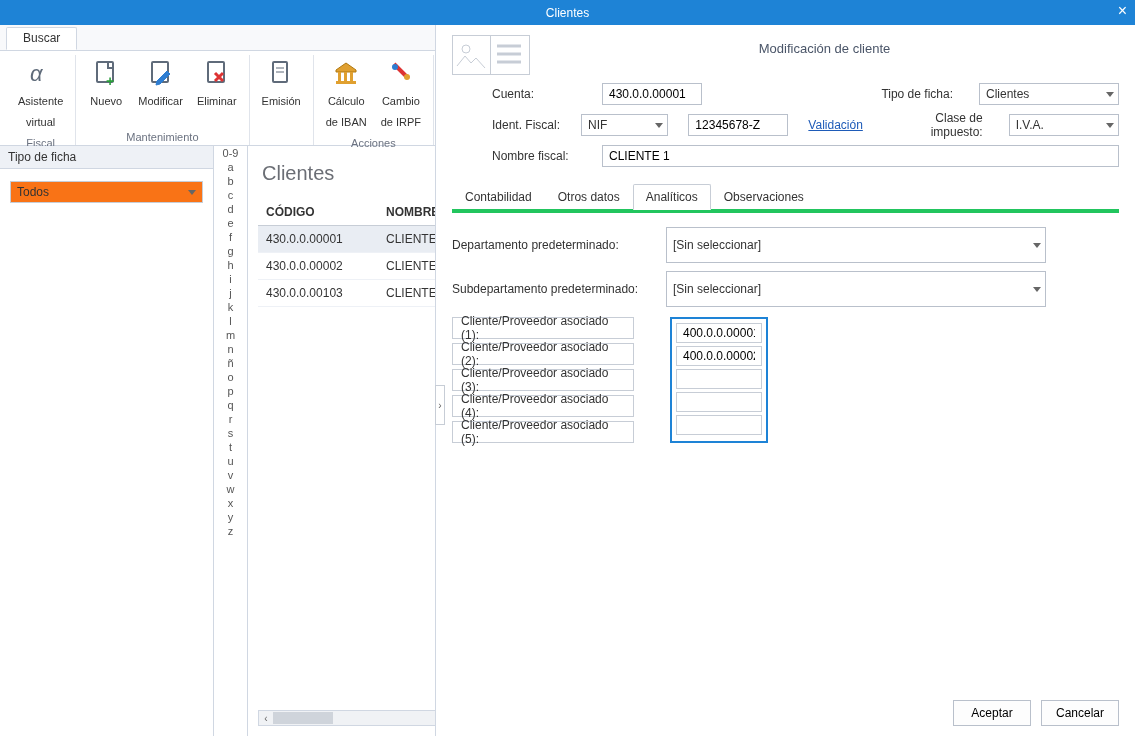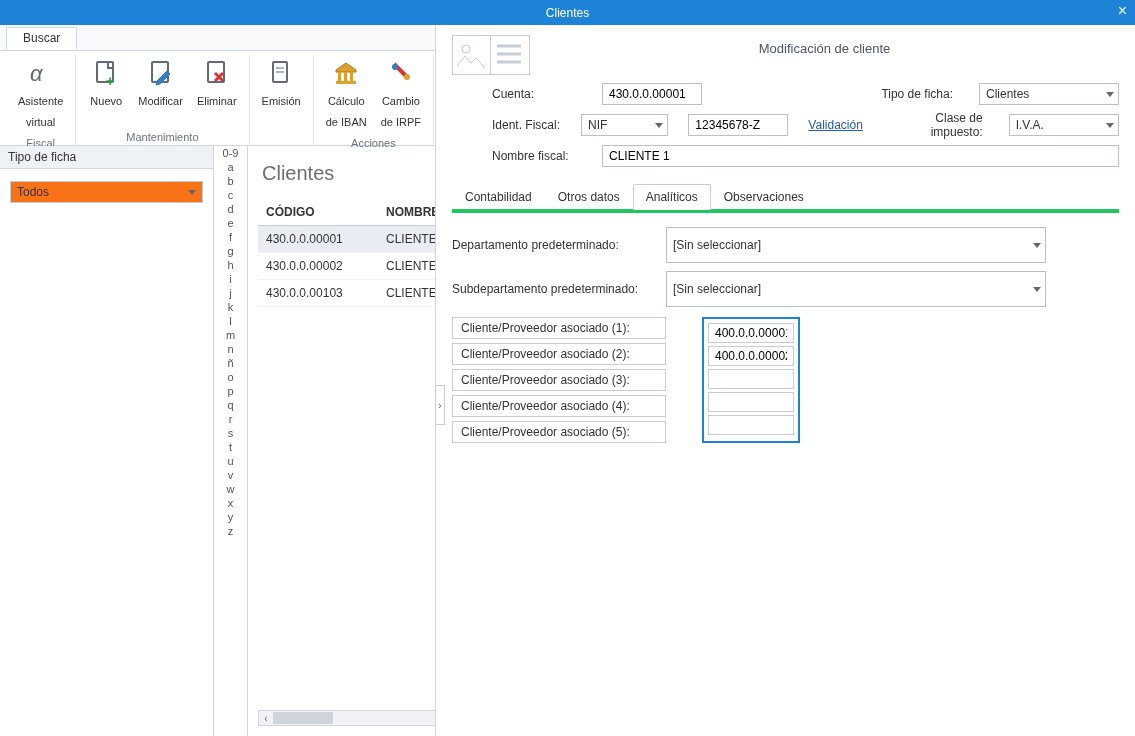--- a/index.html
+++ b/index.html
@@ -46,21 +46,21 @@
   .link { color:#1e5bb8; text-decoration:underline; cursor:pointer; font-size:12px;}
   .tabs2 { display:flex; border-bottom:4px solid #22c55e; margin:10px 16px 0 16px;}
   .tab2 { padding:5px 12px; border:1px solid transparent; font-size:12px; cursor:pointer; color:#333; position:relative; top:1px;}
   .tab2.active { border:1px solid #c7cdd6; border-bottom:1px solid #fff; background:#fff; border-radius:2px 2px 0 0;}
   .tabbody { border:0; padding:14px 16px; flex:1;}
   .selrow { display:flex; align-items:center; margin-bottom:8px;}
   .selrow .lbl { width:214px; }
   .selcombo { flex:1; max-width:380px; height:36px; border:1px solid #b9c0cb; display:flex; align-items:center; justify-content:space-between; padding:0 4px 0 6px;}
   .asocgroup { display:flex; margin-top:10px; gap:36px;}
   .asoclabels { display:flex; flex-direction:column; gap:4px;}
-  .asoclabel { width:214px; height:22px; border:1px solid #c7cdd6; display:flex; align-items:center; padding:0 8px; font-size:12px;}
+  .asoclabel { width:182px; height:22px; border:1px solid #c7cdd6; display:flex; align-items:center; padding:0 8px; font-size:12px;}
   .asocinputs { border:2px solid #1e83d6; padding:4px; display:flex; flex-direction:column; gap:3px;}
   .asocinputs input { width:86px; height:20px; border:1px solid #c7cdd6; padding:0 6px; font-size:12px;}
   .dlg-footer { border-top:0; padding:10px 16px; display:flex; justify-content:flex-end; gap:10px;}
   .btn { min-width:78px; height:26px; border:1px solid #b9c0cb; background:#fdfdfd; font-size:12px; cursor:pointer;}
   .collapse-handle { position:absolute; left:-1px; top:360px; width:10px; height:40px; border:1px solid #c7cdd6; background:#fff; display:flex; align-items:center; justify-content:center; font-size:10px; color:#666; cursor:pointer;}
 </style>
 </head>
 <body>
 
 <div class="titlebar">
@@ -352,13 +352,17 @@
       <div class="asocinputs" id="asoc-inputs">
           <input value="400.0.0.00001" style="">
           <input value="400.0.0.00002" style="">
           <input style="">
           <input style="">
           <input style="">
         </div>
     </div>
   </div>
 
+  <div class="dlg-footer">
+    <button class="btn">Aceptar</button>
+    <button class="btn">Cancelar</button>
+  </div>
 </div>
 
 </body></html>

